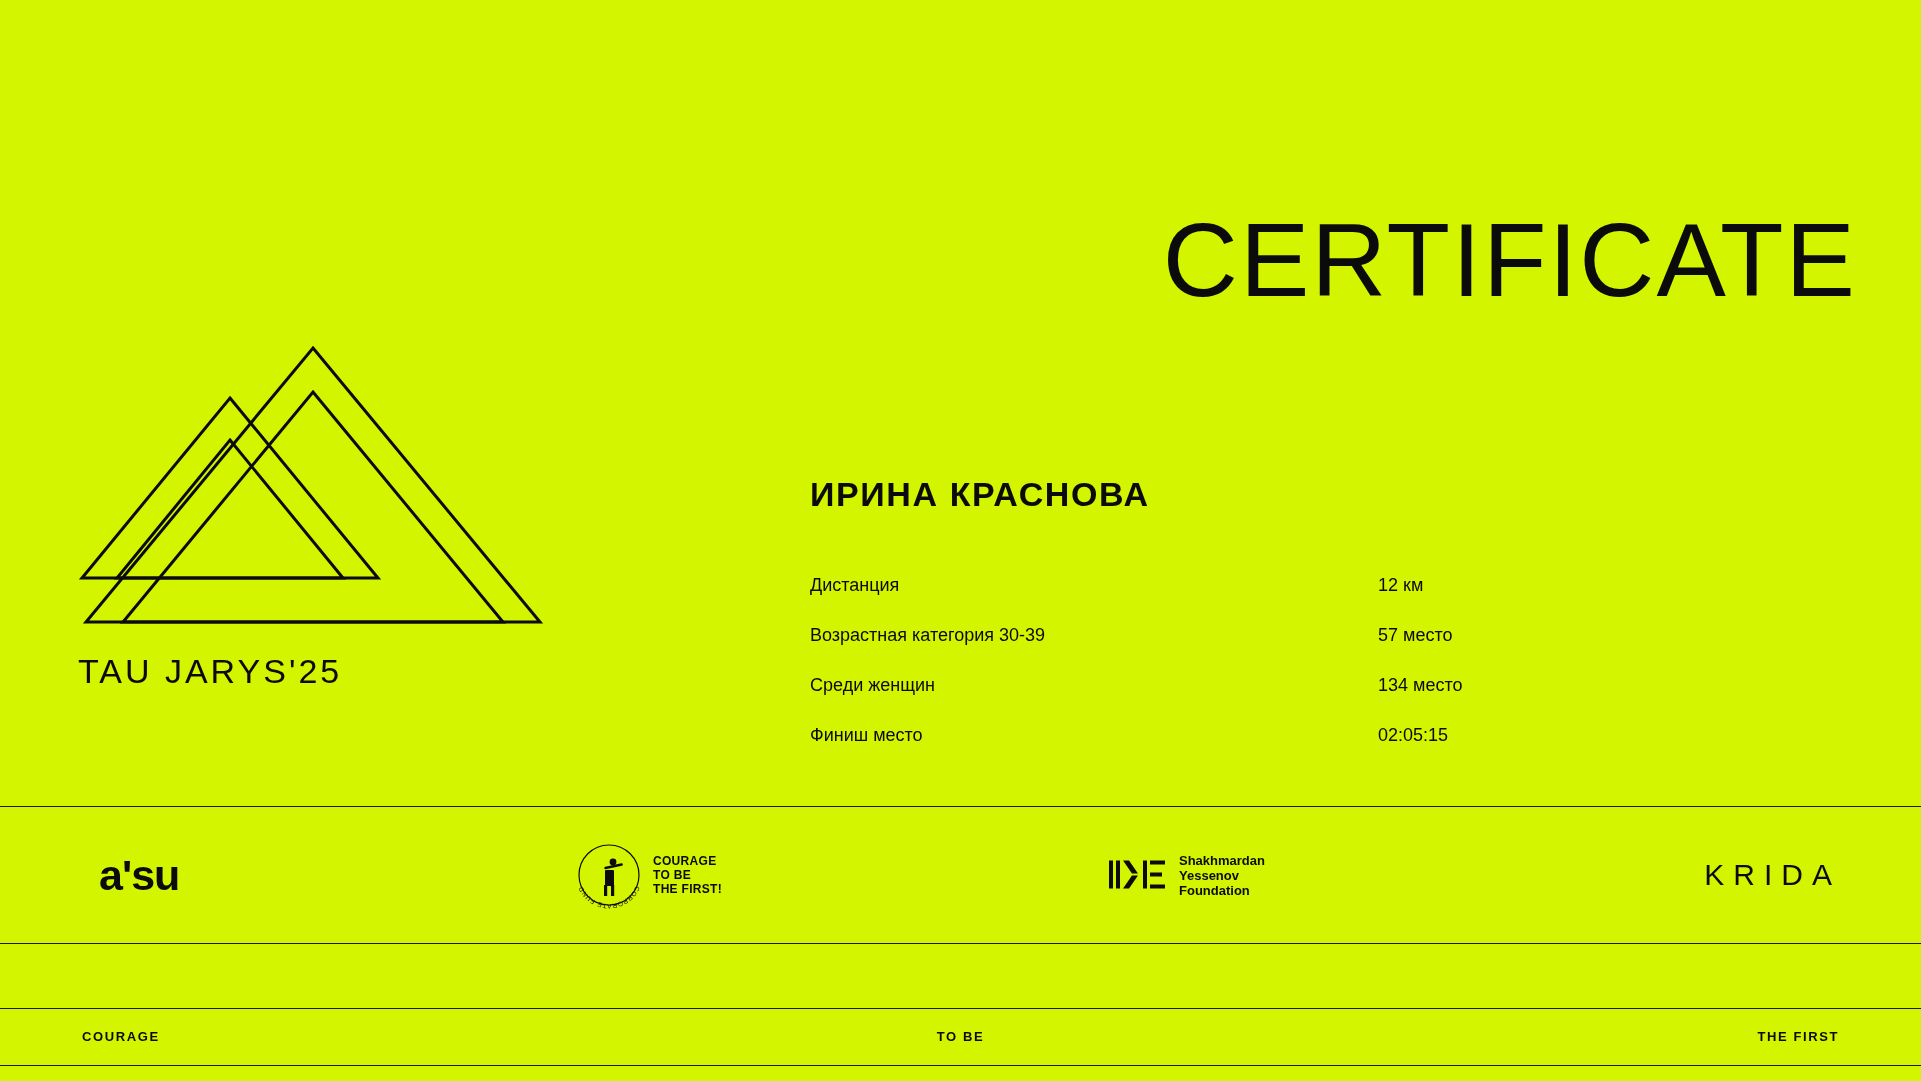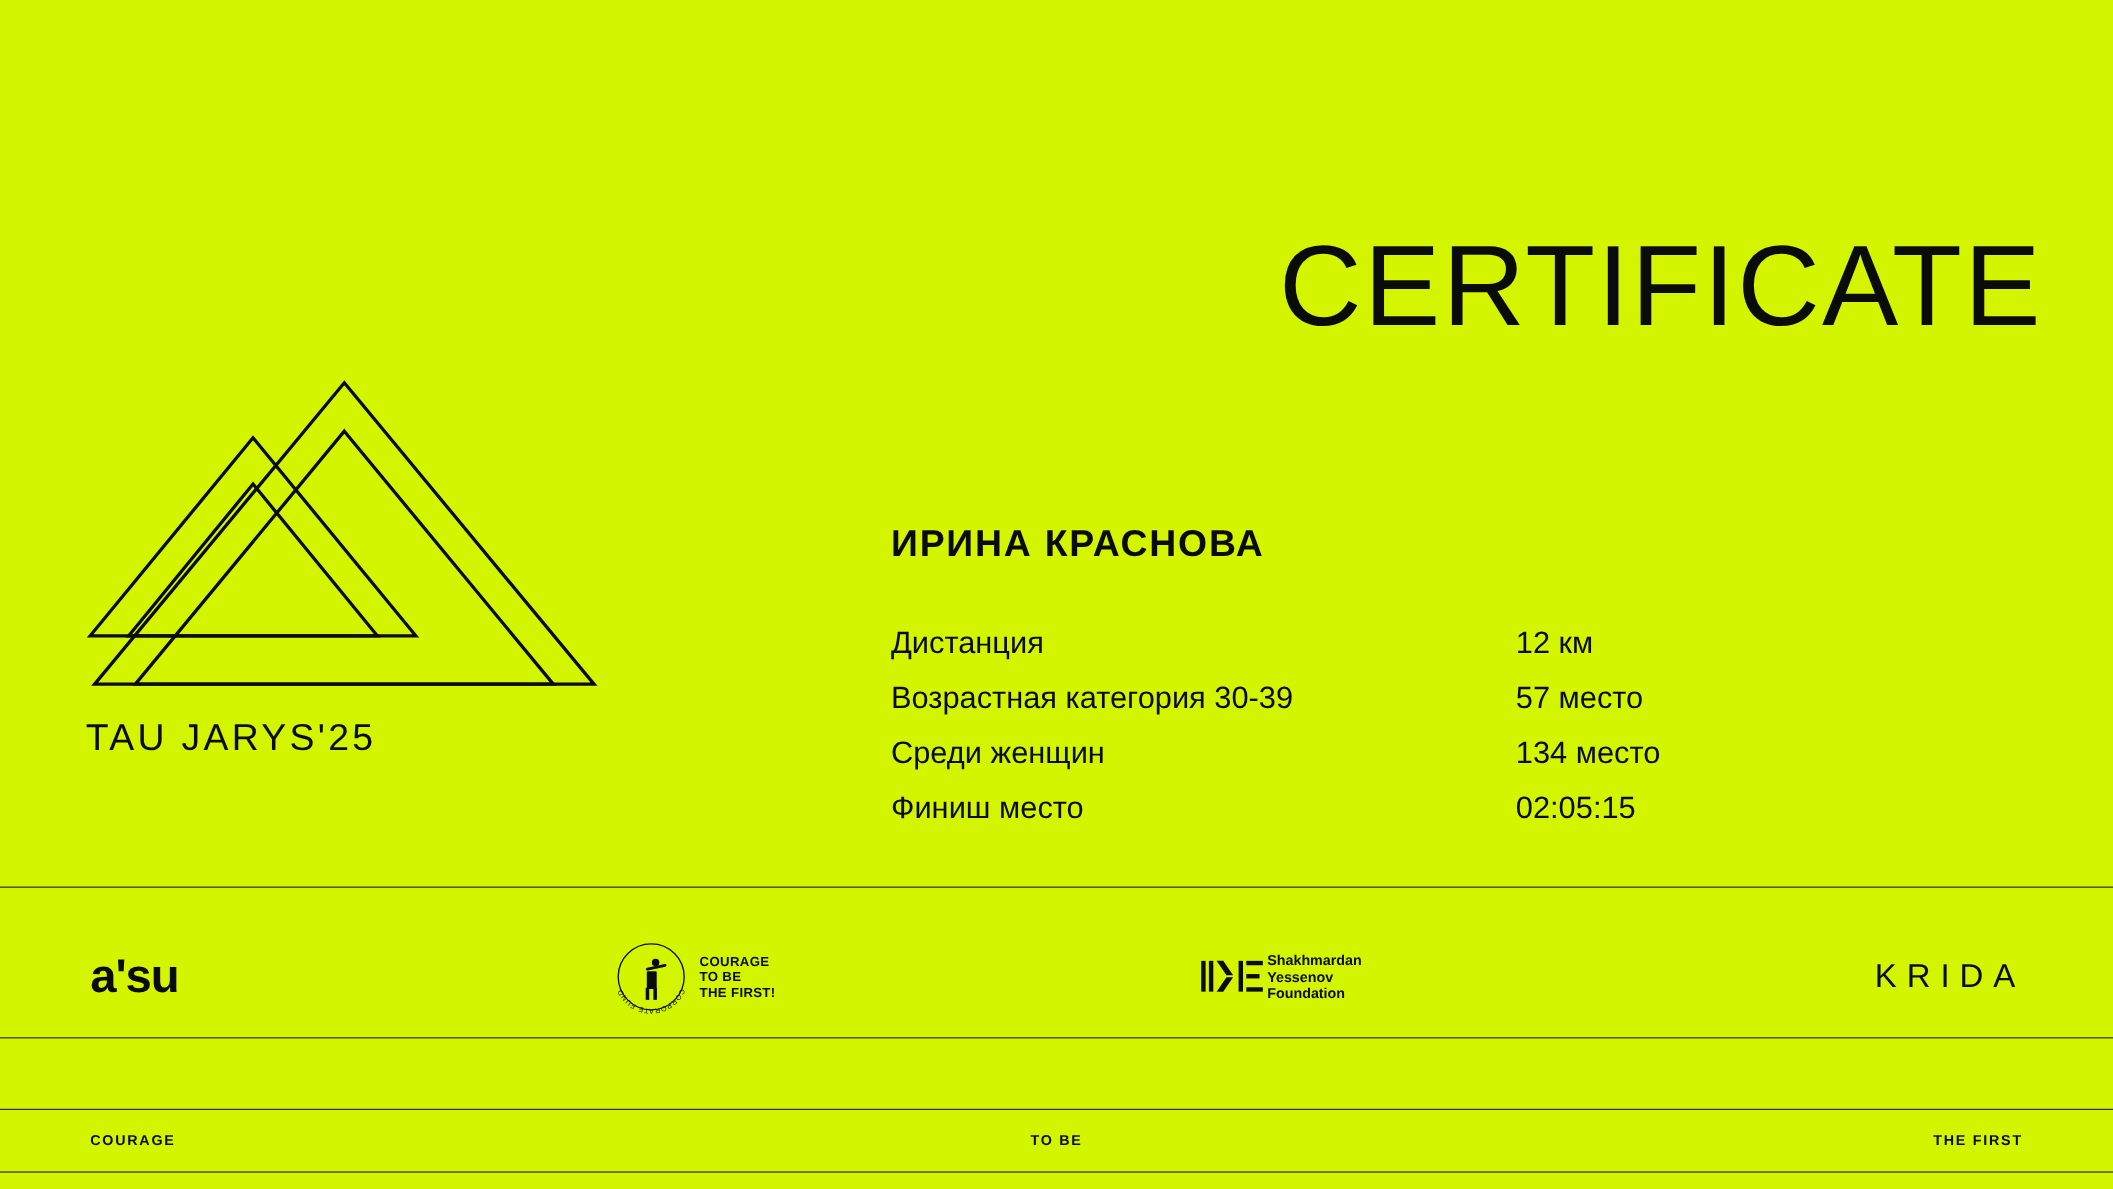--- a/index.html
+++ b/index.html
@@ -65,21 +65,21 @@
   .athlete-name {
     font-size: 34px;
     font-weight: 700;
     letter-spacing: 1.6px;
     color: #0b0b0b;
     margin-bottom: 46px;
   }
   .detail-row {
     display: flex;
     align-items: baseline;
-    font-size: 28px;
+    font-size: 18px;
     line-height: 50px;
     color: #0b0b0b;
   }
   .detail-label {
     width: 568px;
     flex: 0 0 568px;
   }
   .detail-value {
     flex: 1;
   }
@@ -92,27 +92,26 @@
     height: 1px;
     background: #1a1a1a;
   }
   .rule-1 { top: 806px; }
   .rule-2 { top: 943px; }
   .rule-3 { top: 1008px; }
   .rule-4 { top: 1065px; }
 
   .sponsors {
     position: absolute;
-    left: 0;
+    left: 17px;
     right: 0;
     top: 806px;
     height: 137px;
     display: flex;
     align-items: center;
-    margin-top: 13px;
   }
   .sponsor {
     display: flex;
     align-items: center;
     justify-content: center;
   }
   .sponsor-asu {
     position: absolute;
     left: 82px;
     top: 50%;
@@ -145,20 +144,21 @@
     color: #0b0b0b;
     letter-spacing: 0.3px;
   }
   .sponsor-yessenov {
     position: absolute;
     left: 1090px;
     top: 50%;
     transform: translateY(-50%);
     display: flex;
     align-items: center;
+    gap: 10px;
   }
   .yessenov-text {
     font-size: 13px;
     line-height: 15px;
     font-weight: 700;
     color: #0b0b0b;
   }
   .sponsor-krida {
     position: absolute;
     right: 80px;

